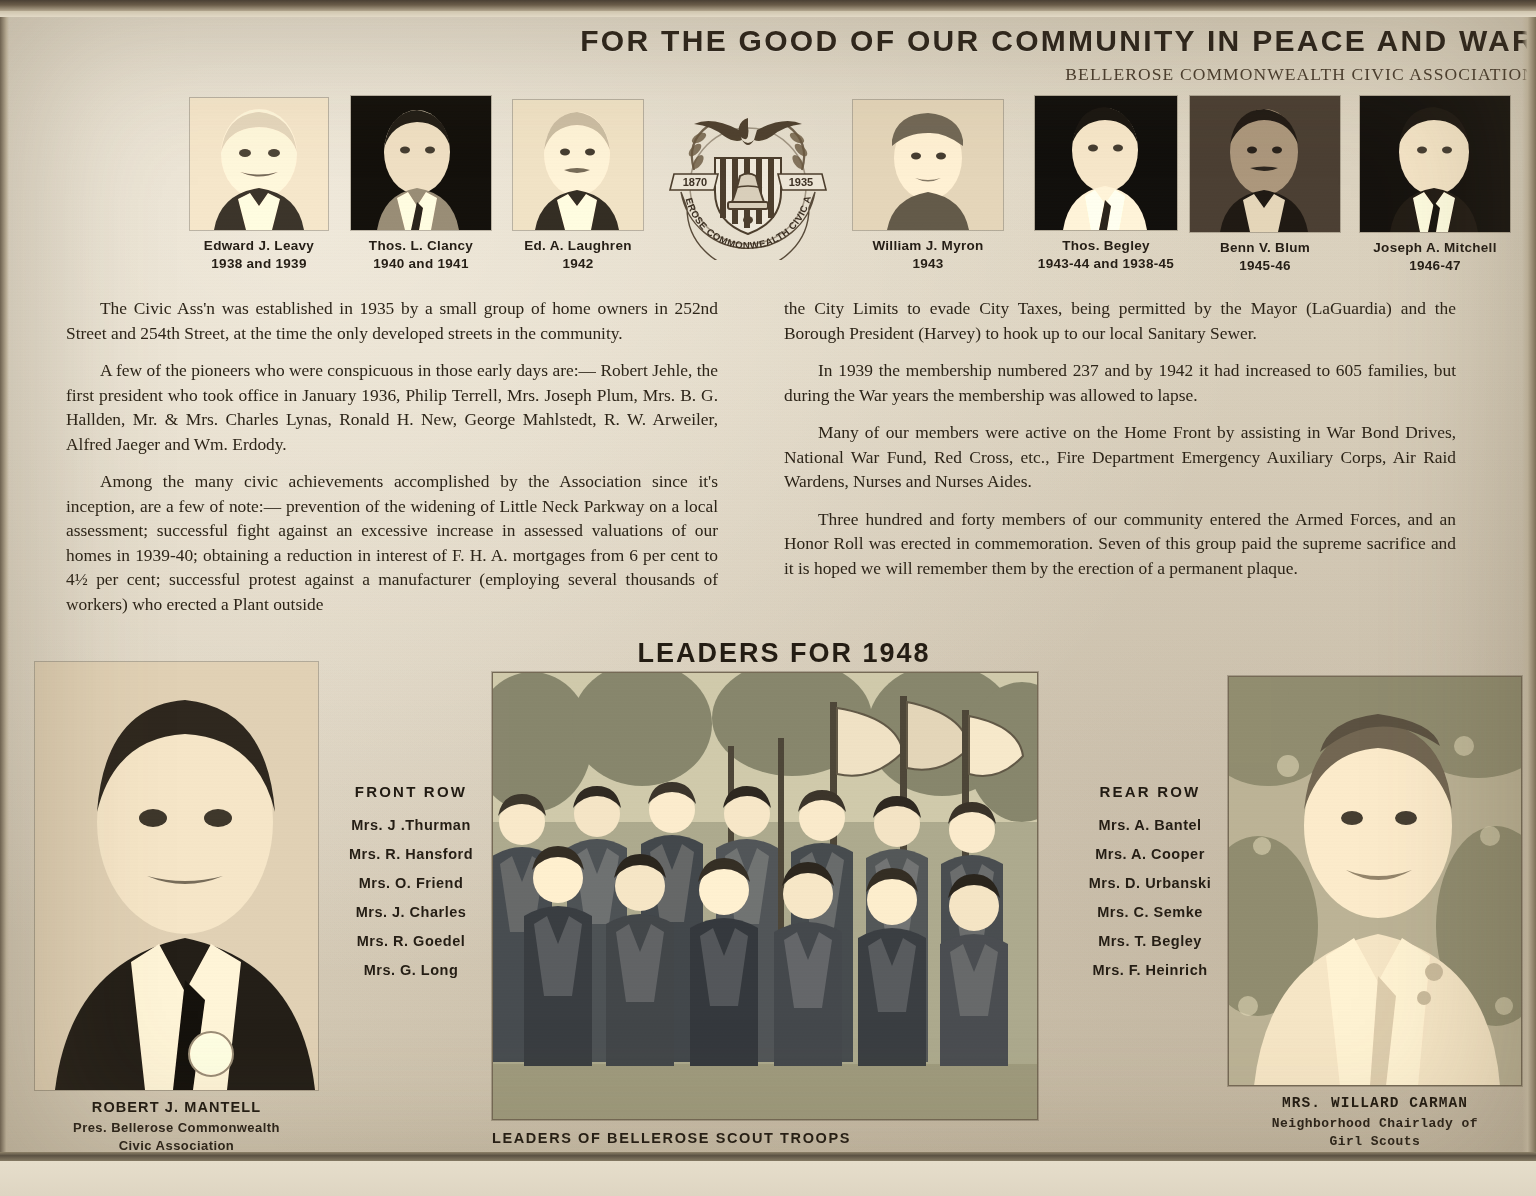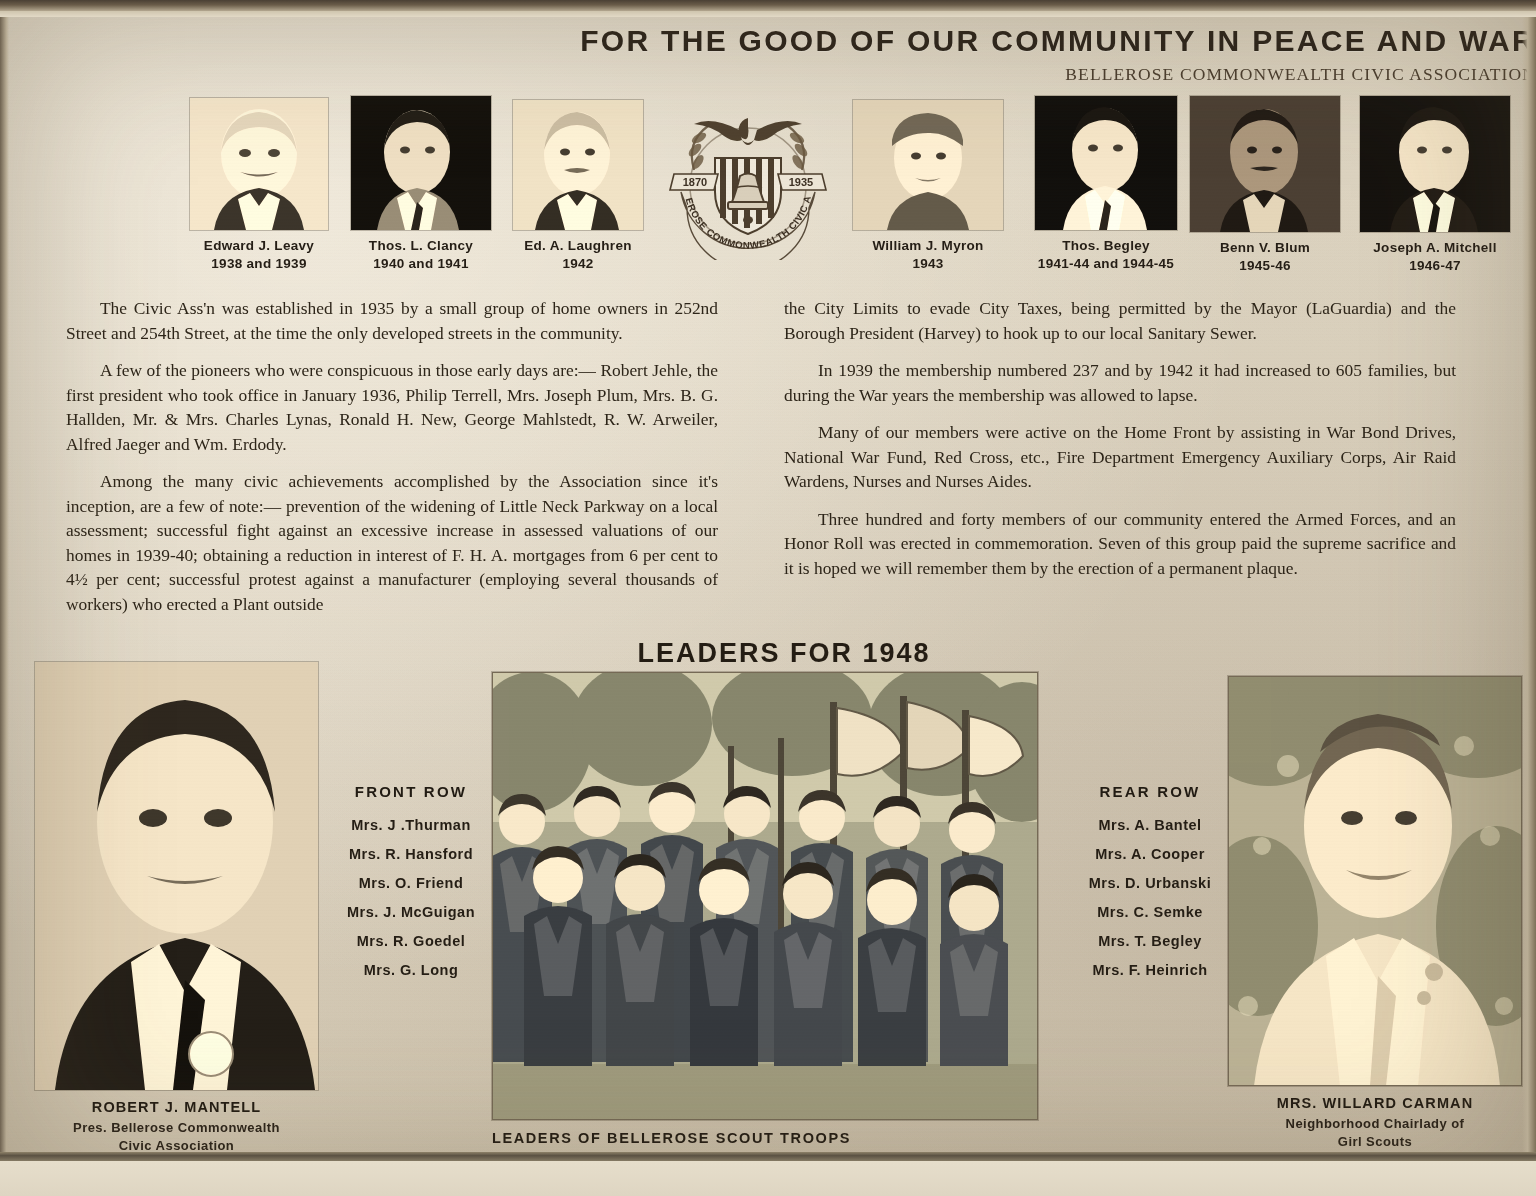--- a/index.html
+++ b/index.html
@@ -87,21 +87,21 @@
   .rowlist li{font-size:14.5px;font-weight:bold;letter-spacing:.5px;color:#241d14;
     margin-bottom:13px;white-space:nowrap;}
   .rowlist.front{left:318px;top:783px;width:186px;}
   .rowlist.rear{left:1052px;top:783px;width:196px;}
 
   .scouts{position:absolute;left:492px;top:672px;width:546px;}
   .scouts .photo{width:546px;height:448px;}
   .scouts .scap{margin-top:10px;text-align:left;font-size:14.5px;font-weight:bold;
     letter-spacing:1.6px;color:#221b12;}
 
-  .carman{position:absolute;left:1228px;top:676px;width:294px;}
+  .carman{position:absolute;left:1228px;top:676px;width:294px;font-family:Liberation Mono, monospace;}
   .carman .photo{width:294px;height:410px;}
   .carman .cname{margin-top:9px;text-align:center;font-size:14.5px;font-weight:bold;
     letter-spacing:1.1px;color:#221b12;}
   .carman .crole{margin-top:4px;text-align:center;font-size:13px;font-weight:bold;
     letter-spacing:.45px;color:#2a2218;line-height:1.42;}
   .grain{position:absolute;inset:0;opacity:.16;pointer-events:none;z-index:34;
     background-image:repeating-linear-gradient(0deg,rgba(120,100,70,.10) 0px,rgba(120,100,70,0) 2px,rgba(255,245,225,.08) 3px);}
 </style>
 </head>
 <body>
@@ -199,21 +199,21 @@
           <path d="M37 48 Q42 12 70 11 Q98 15 103 48 Q94 24 70 24 Q45 25 37 48Z" fill="#1c1814"></path>
           <path d="M28 134 Q34 96 70 90 Q106 96 112 134Z" fill="#e8e2d6"></path>
           <path d="M60 94 L70 108 L80 94 L90 100 L84 134 L56 134 L50 100Z" fill="#fbf7ee"></path>
           <path d="M70 104 L76 110 L72 134 L64 134Z" fill="#2b251e"></path>
           <ellipse cx="58" cy="52" rx="5" ry="3.4" fill="#433c32"></ellipse>
           <ellipse cx="83" cy="52" rx="5" ry="3.4" fill="#433c32"></ellipse>
         </svg>
       </div>
       <div class="cap">
         <div>Thos. Begley</div>
-        <div class="yr">1941-44 and 1944-45</div>
+        <div class="yr">1943-44 and 1938-45</div>
       </div>
     </div>
 
     <div class="portrait" style="left:1186px;top:0px;width:158px;">
       <div class="photo" style="width:150px;height:136px;margin:0 auto;background:#3a302a;">
         <svg class="face" viewBox="0 0 150 136" preserveAspectRatio="none">
           <rect width="150" height="136" fill="#4a3d33"></rect>
           <ellipse cx="74" cy="56" rx="34" ry="43" fill="#a08d78"></ellipse>
           <path d="M40 48 Q45 14 74 13 Q103 17 108 48 Q98 24 74 24 Q50 25 40 48Z" fill="#241d18"></path>
           <path d="M30 136 Q36 100 74 94 Q112 100 118 136Z" fill="#211b16"></path>
@@ -352,21 +352,21 @@
       <div>Civic Association</div>
     </div>
   </div>
 
   <div class="rowlist front">
     <div class="rhead">FRONT ROW</div>
     <ul>
       <li>Mrs. J .Thurman</li>
       <li>Mrs. R. Hansford</li>
       <li>Mrs. O. Friend</li>
-      <li>Mrs. J. McGuigan</li>
+      <li>Mrs. J. Charles</li>
       <li>Mrs. R. Goedel</li>
       <li>Mrs. G. Long</li>
     </ul>
   </div>
 
   <div class="scouts">
     <div class="photo">
       <svg class="face" viewBox="0 0 546 448" preserveAspectRatio="none">
         <rect width="546" height="448" fill="#9aa08c"></rect>
         <rect y="0" width="546" height="150" fill="#b9bda8"></rect>

